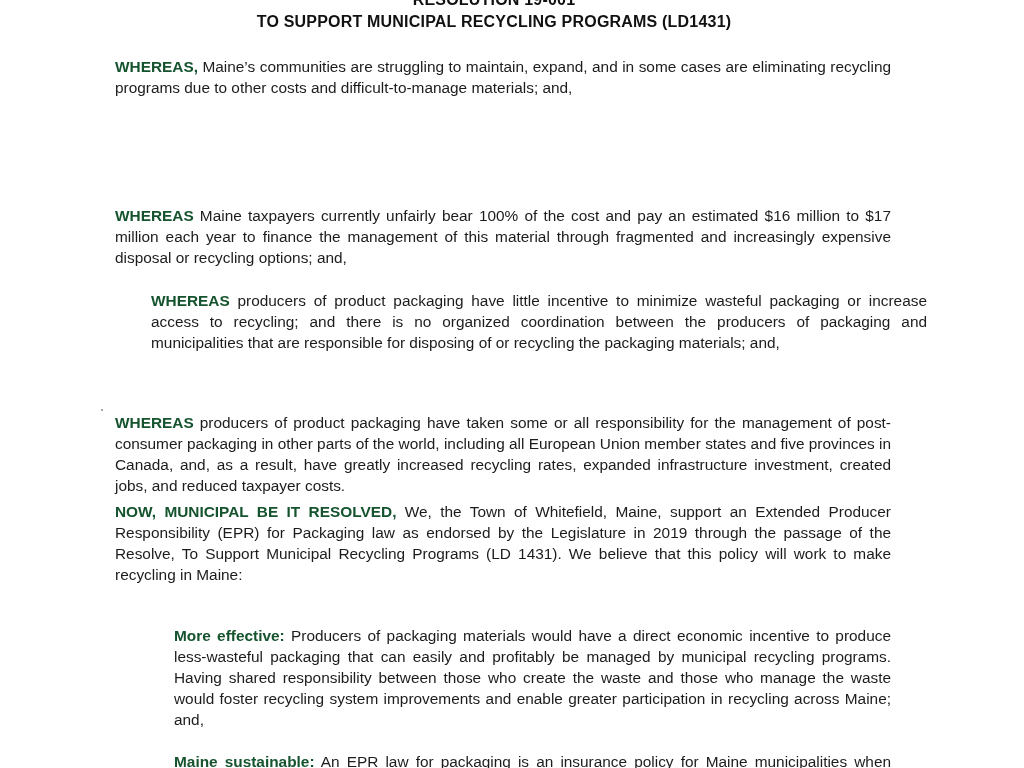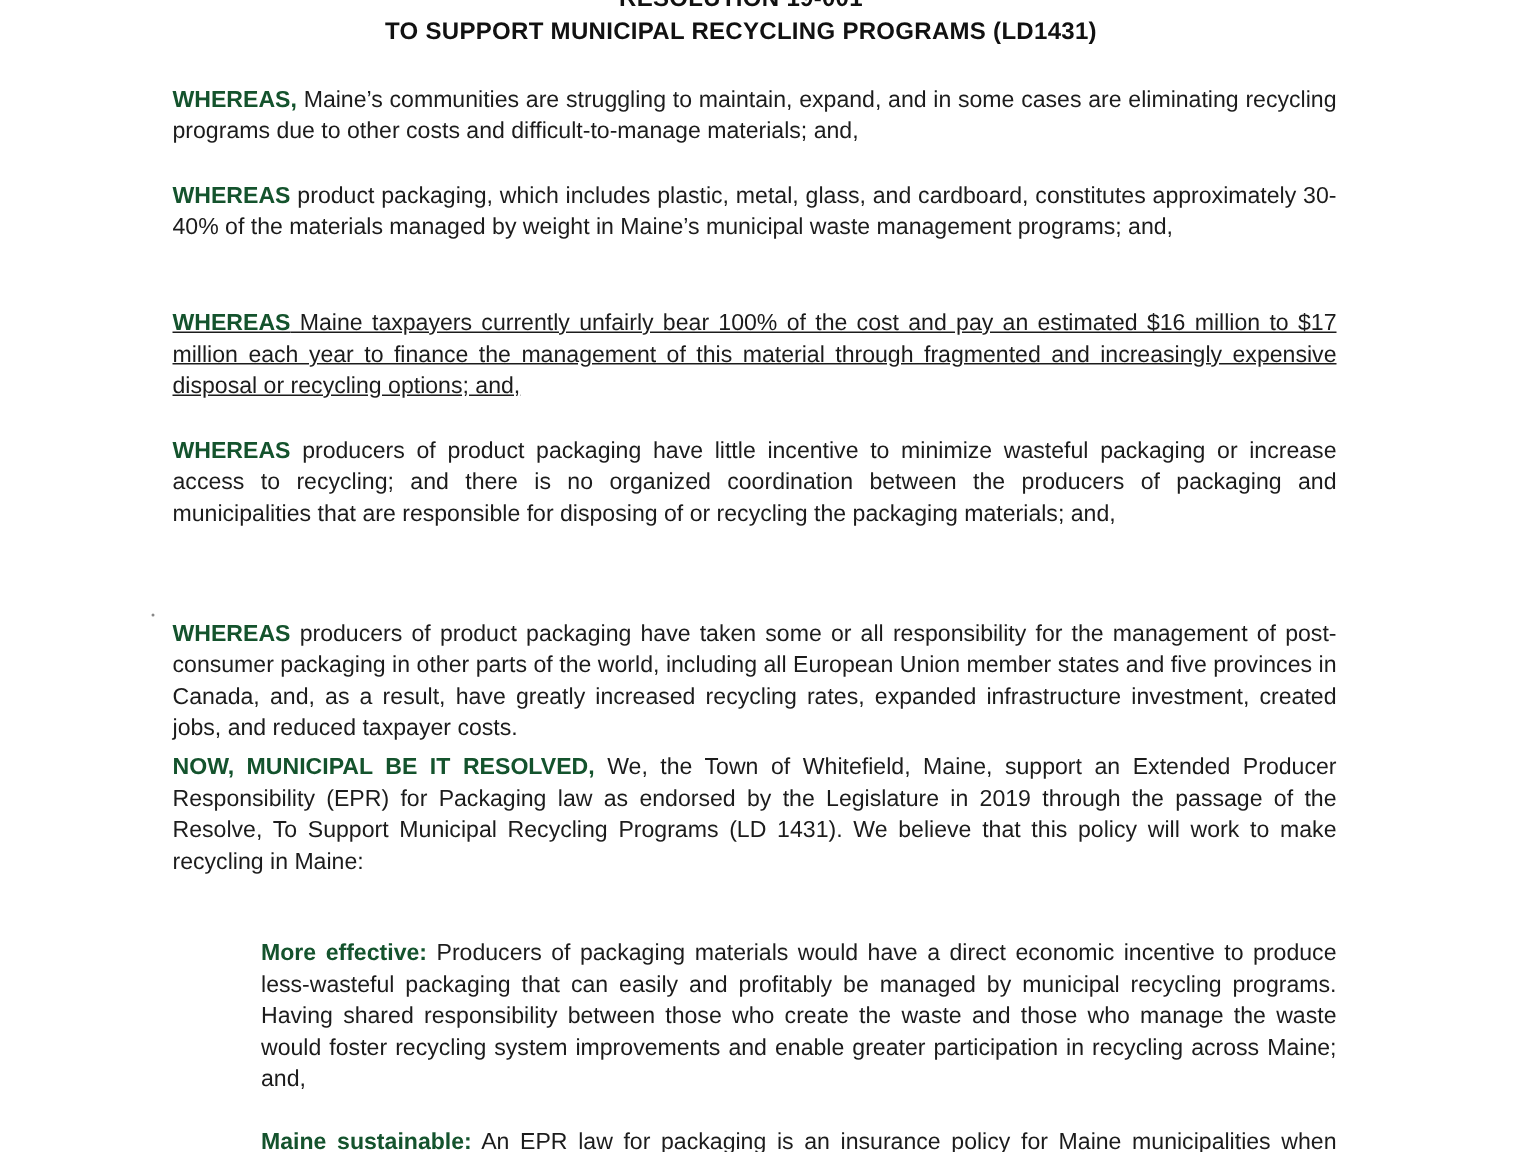--- a/index.html
+++ b/index.html
@@ -65,29 +65,26 @@
 
 <div class="page">
 
   <div class="title line1">RESOLUTION 19-001</div>
   <div class="title line2">TO SUPPORT MUNICIPAL RECYCLING PROGRAMS (LD1431)</div>
 
   <div class="para" style="top:56px;">
     <b>WHEREAS,</b><span> Maine’s communities are struggling to maintain, expand, and in some cases are eliminating recycling programs due to other costs and difficult-to-manage materials; and,</span>
   </div>
 
-  <div class="para" style="top:120px;">
-    <b>WHEREAS</b><span> product packaging, which includes plastic, metal, glass, and cardboard, constitutes approximately 30-40% of the materials managed by weight in Maine’s municipal waste management programs; and,</span>
-  </div>
 
-  <div class="para" style="top:205px;text-decoration:underline;">
+  <div class="para" style="top:205px;">
     <b>WHEREAS</b><span> Maine taxpayers currently unfairly bear 100% of the cost and pay an estimated $16 million to $17 million each year to finance the management of this material through fragmented and increasingly expensive disposal or recycling options; and,</span>
   </div>
 
-  <div class="para" style="top:290px;">
+  <div class="para" style="top:290px;margin-left:36px;">
     <b>WHEREAS</b><span> producers of product packaging have little incentive to minimize wasteful packaging or increase access to recycling; and there is no organized coordination between the producers of packaging and municipalities that are responsible for disposing of or recycling the packaging materials; and,</span>
   </div>
 
   <div class="margin-dot"></div>
 
   <div class="para" style="top:412px;">
     <b>WHEREAS</b><span> producers of product packaging have taken some or all responsibility for the management of post-consumer packaging in other parts of the world, including all European Union member states and five provinces in Canada, and, as a result, have greatly increased recycling rates, expanded infrastructure investment, created jobs, and reduced taxpayer costs.</span>
   </div>
 
   <div class="para" style="top:501px;">

